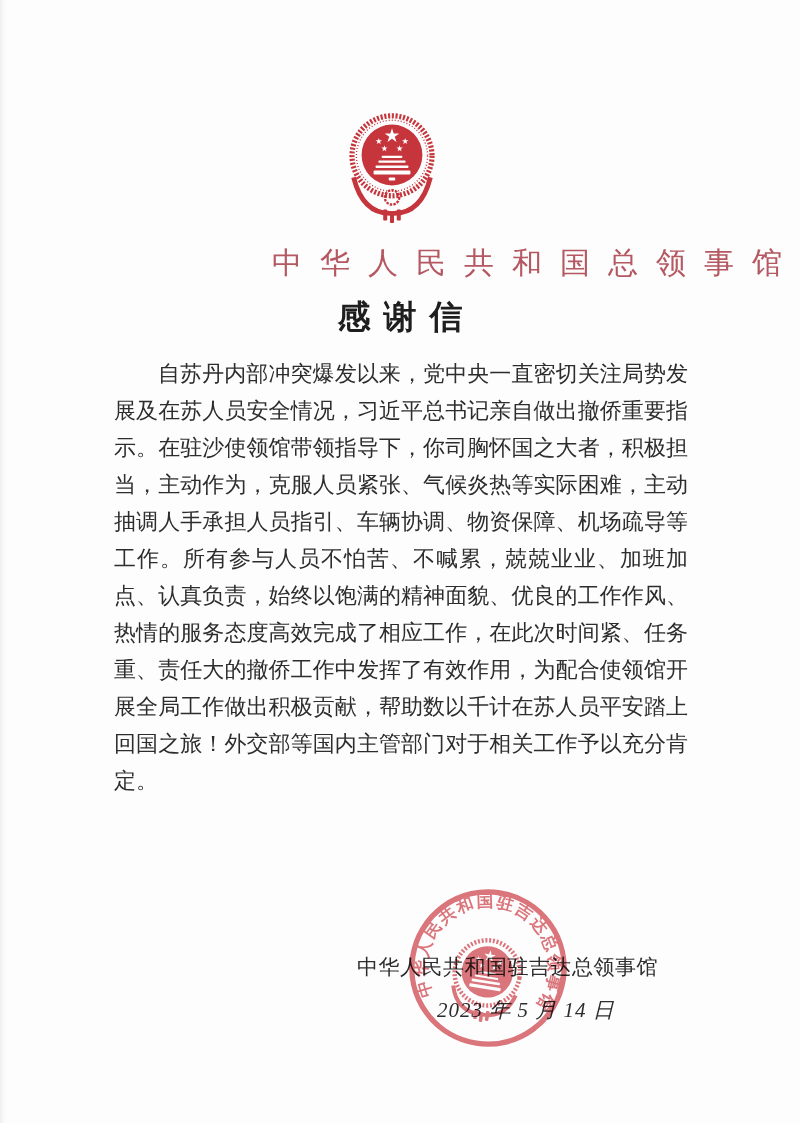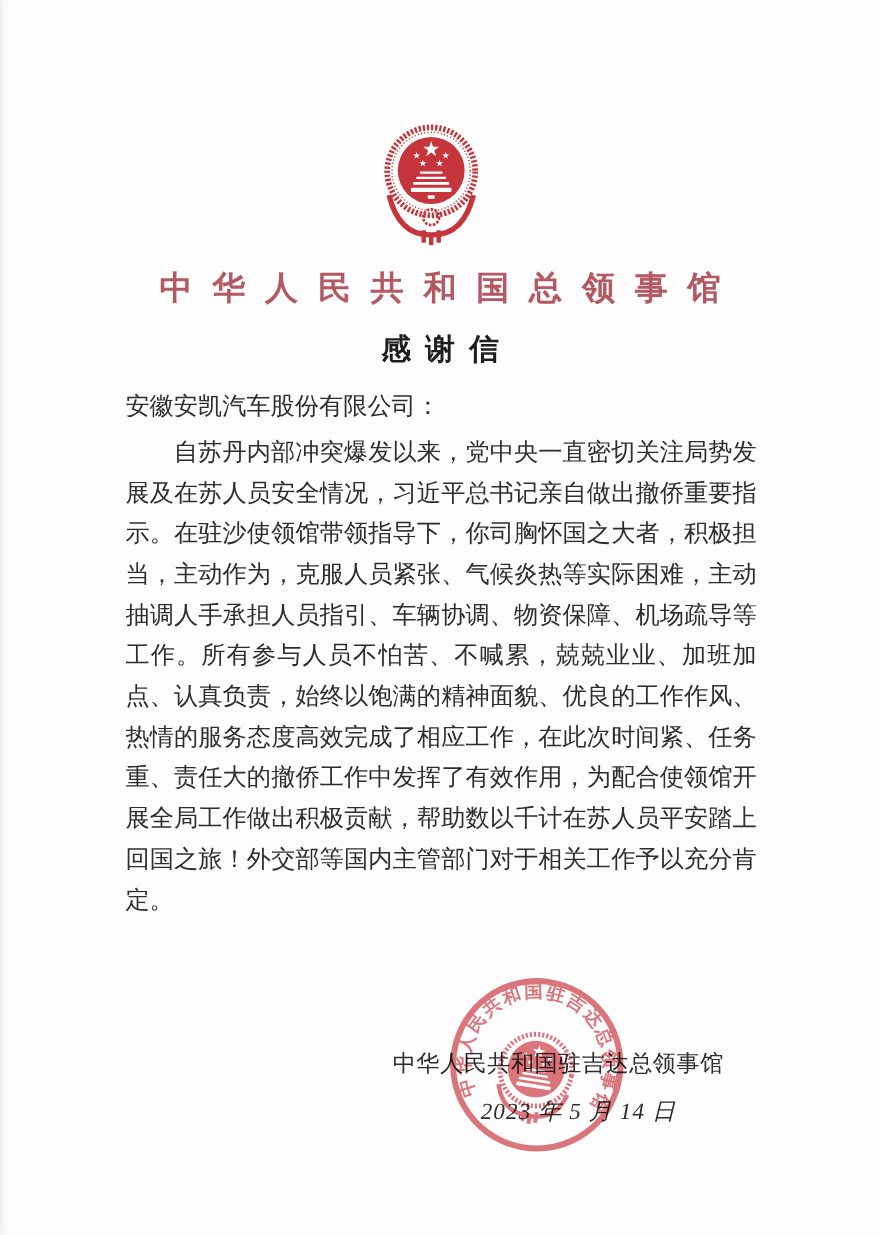--- a/index.html
+++ b/index.html
@@ -17,33 +17,33 @@
   }
   
   .emblem{
     position:absolute;left:344px;top:110px;
     width:96px;height:114px;
   }
   .emblem svg{width:100%;height:100%;display:block;}
   
   .org-title{
     position:absolute;top:243px;left:0;width:800px;
-    text-align:center;
+    text-align:right;
     font-size:30px;line-height:40px;
     letter-spacing:18px;text-indent:18px;
     color:#b45862;
-    font-weight:bold;
+    font-weight:normal;
   }
   
   .letter-title{
     position:absolute;top:299px;left:0;width:800px;
     text-align:center;
     font-family:"Liberation Sans","DejaVu Sans",sans-serif;
     font-weight:bold;
-    font-size:27px;line-height:36px;
+    font-size:33px;line-height:36px;
     letter-spacing:13px;text-indent:13px;
     color:#1e1e1e;
   }
   
   .letter-body{
     position:absolute;top:350px;left:114px;width:574px;
     font-size:22px;line-height:37px;
     color:#2d2d2d;
     text-align:justify;
   }
@@ -118,21 +118,20 @@
         <rect x="66" y="124" width="5" height="14" rx="1"></rect>
       </g>
     </svg>
   </div>
 
   <div class="org-title">中华人民共和国总领事馆</div>
 
   <div class="letter-title">感谢信</div>
 
   <div class="letter-body">
-    <p class="salutation">安徽安凯汽车股份有限公司：</p>
     <p class="para first">自苏丹内部冲突爆发以来，党中央一直密切关注局势发展及在苏人员安全情况，习近平总书记亲自做出撤侨重要指示。在驻沙使领馆带领指导下，你司胸怀国之大者，积极担当，主动作为，克服人员紧张、气候炎热等实际困难，主动抽调人手承担人员指引、车辆协调、物资保障、机场疏导等工作。所有参与人员不怕苦、不喊累，兢兢业业、加班加点、认真负责，始终以饱满的精神面貌、优良的工作作风、热情的服务态度高效完成了相应工作，在此次时间紧、任务重、责任大的撤侨工作中发挥了有效作用，为配合使领馆开展全局工作做出积极贡献，帮助数以千计在苏人员平安踏上回国之旅！外交部等国内主管部门对于相关工作予以充分肯定。</p>
   </div>
 
   <div class="sig-org">中华人民共和国驻吉达总领事馆</div>
   <div class="sig-date">2023 年 5 月 14 日</div>
 
   <div class="seal">
     <svg viewBox="0 0 170 170" xmlns="http://www.w3.org/2000/svg">
       <defs>
         <polygon id="starB" points="0,-10 2.25,-3.1 9.5,-3.1 3.65,1.2 5.9,8.1 0,3.8 -5.9,8.1 -3.65,1.2 -9.5,-3.1 -2.25,-3.1"></polygon>

